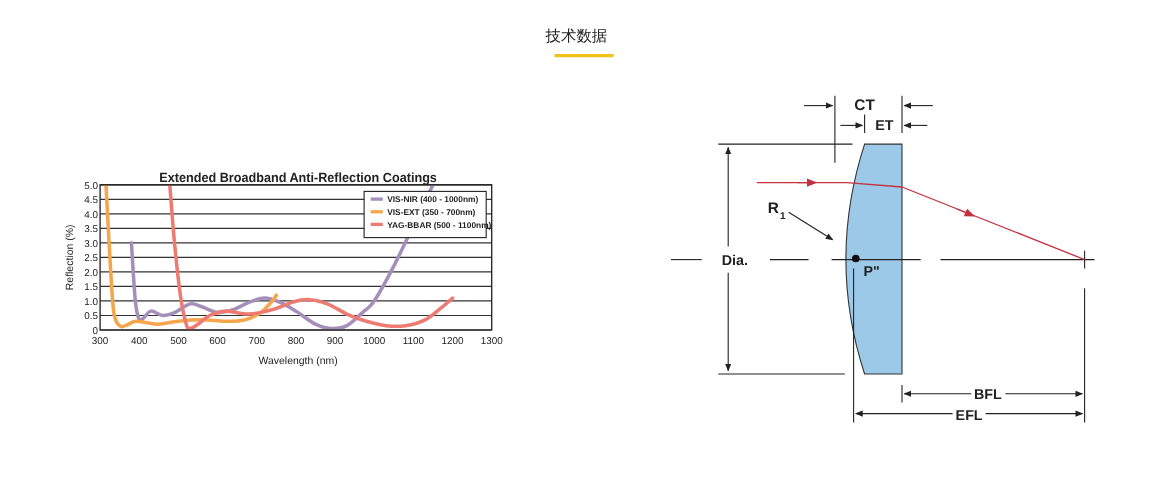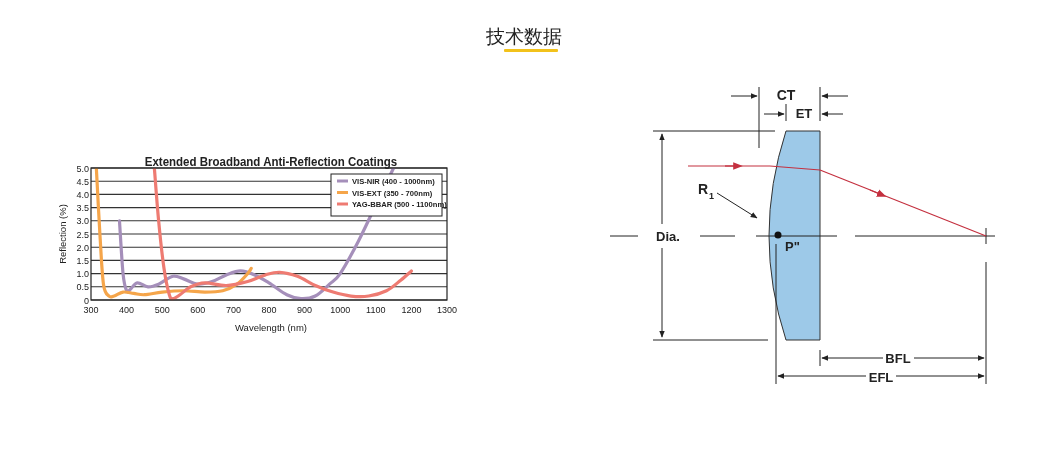--- a/index.html
+++ b/index.html
@@ -1,17 +1,17 @@
 <!DOCTYPE html>
 <html><head>
   <meta charset="utf-8">
   <style>
     html, body { margin: 0; padding: 0; background: #ffffff; }
     body { width: 1062px; height: 451px; position: relative; overflow: hidden; font-family: "Liberation Sans", sans-serif; }
-    .section-title { position: absolute; left: 0; top: 24px; width: 1048px; text-align: center; font-family: "DejaVu Sans", sans-serif; font-size: 19px; color: #222; }
+    .section-title { position: absolute; left: 0; top: 24px; width: 1048px; text-align: center; font-family: "DejaVu Sans", sans-serif; font-size: 14px; color: #222; }
     .title-underline { position: absolute; left: 504px; top: 49px; width: 54px; height: 3px; background: #f2c21b; border-radius: 1px; }
     svg { position: absolute; left: 0; top: 0; }
   </style>
 </head>
 <body>
 
 <div class="section-title">技术数据</div>
 <div class="title-underline"></div>
 
 <svg id="chart" width="480" height="360" viewBox="0 0 480 360">

